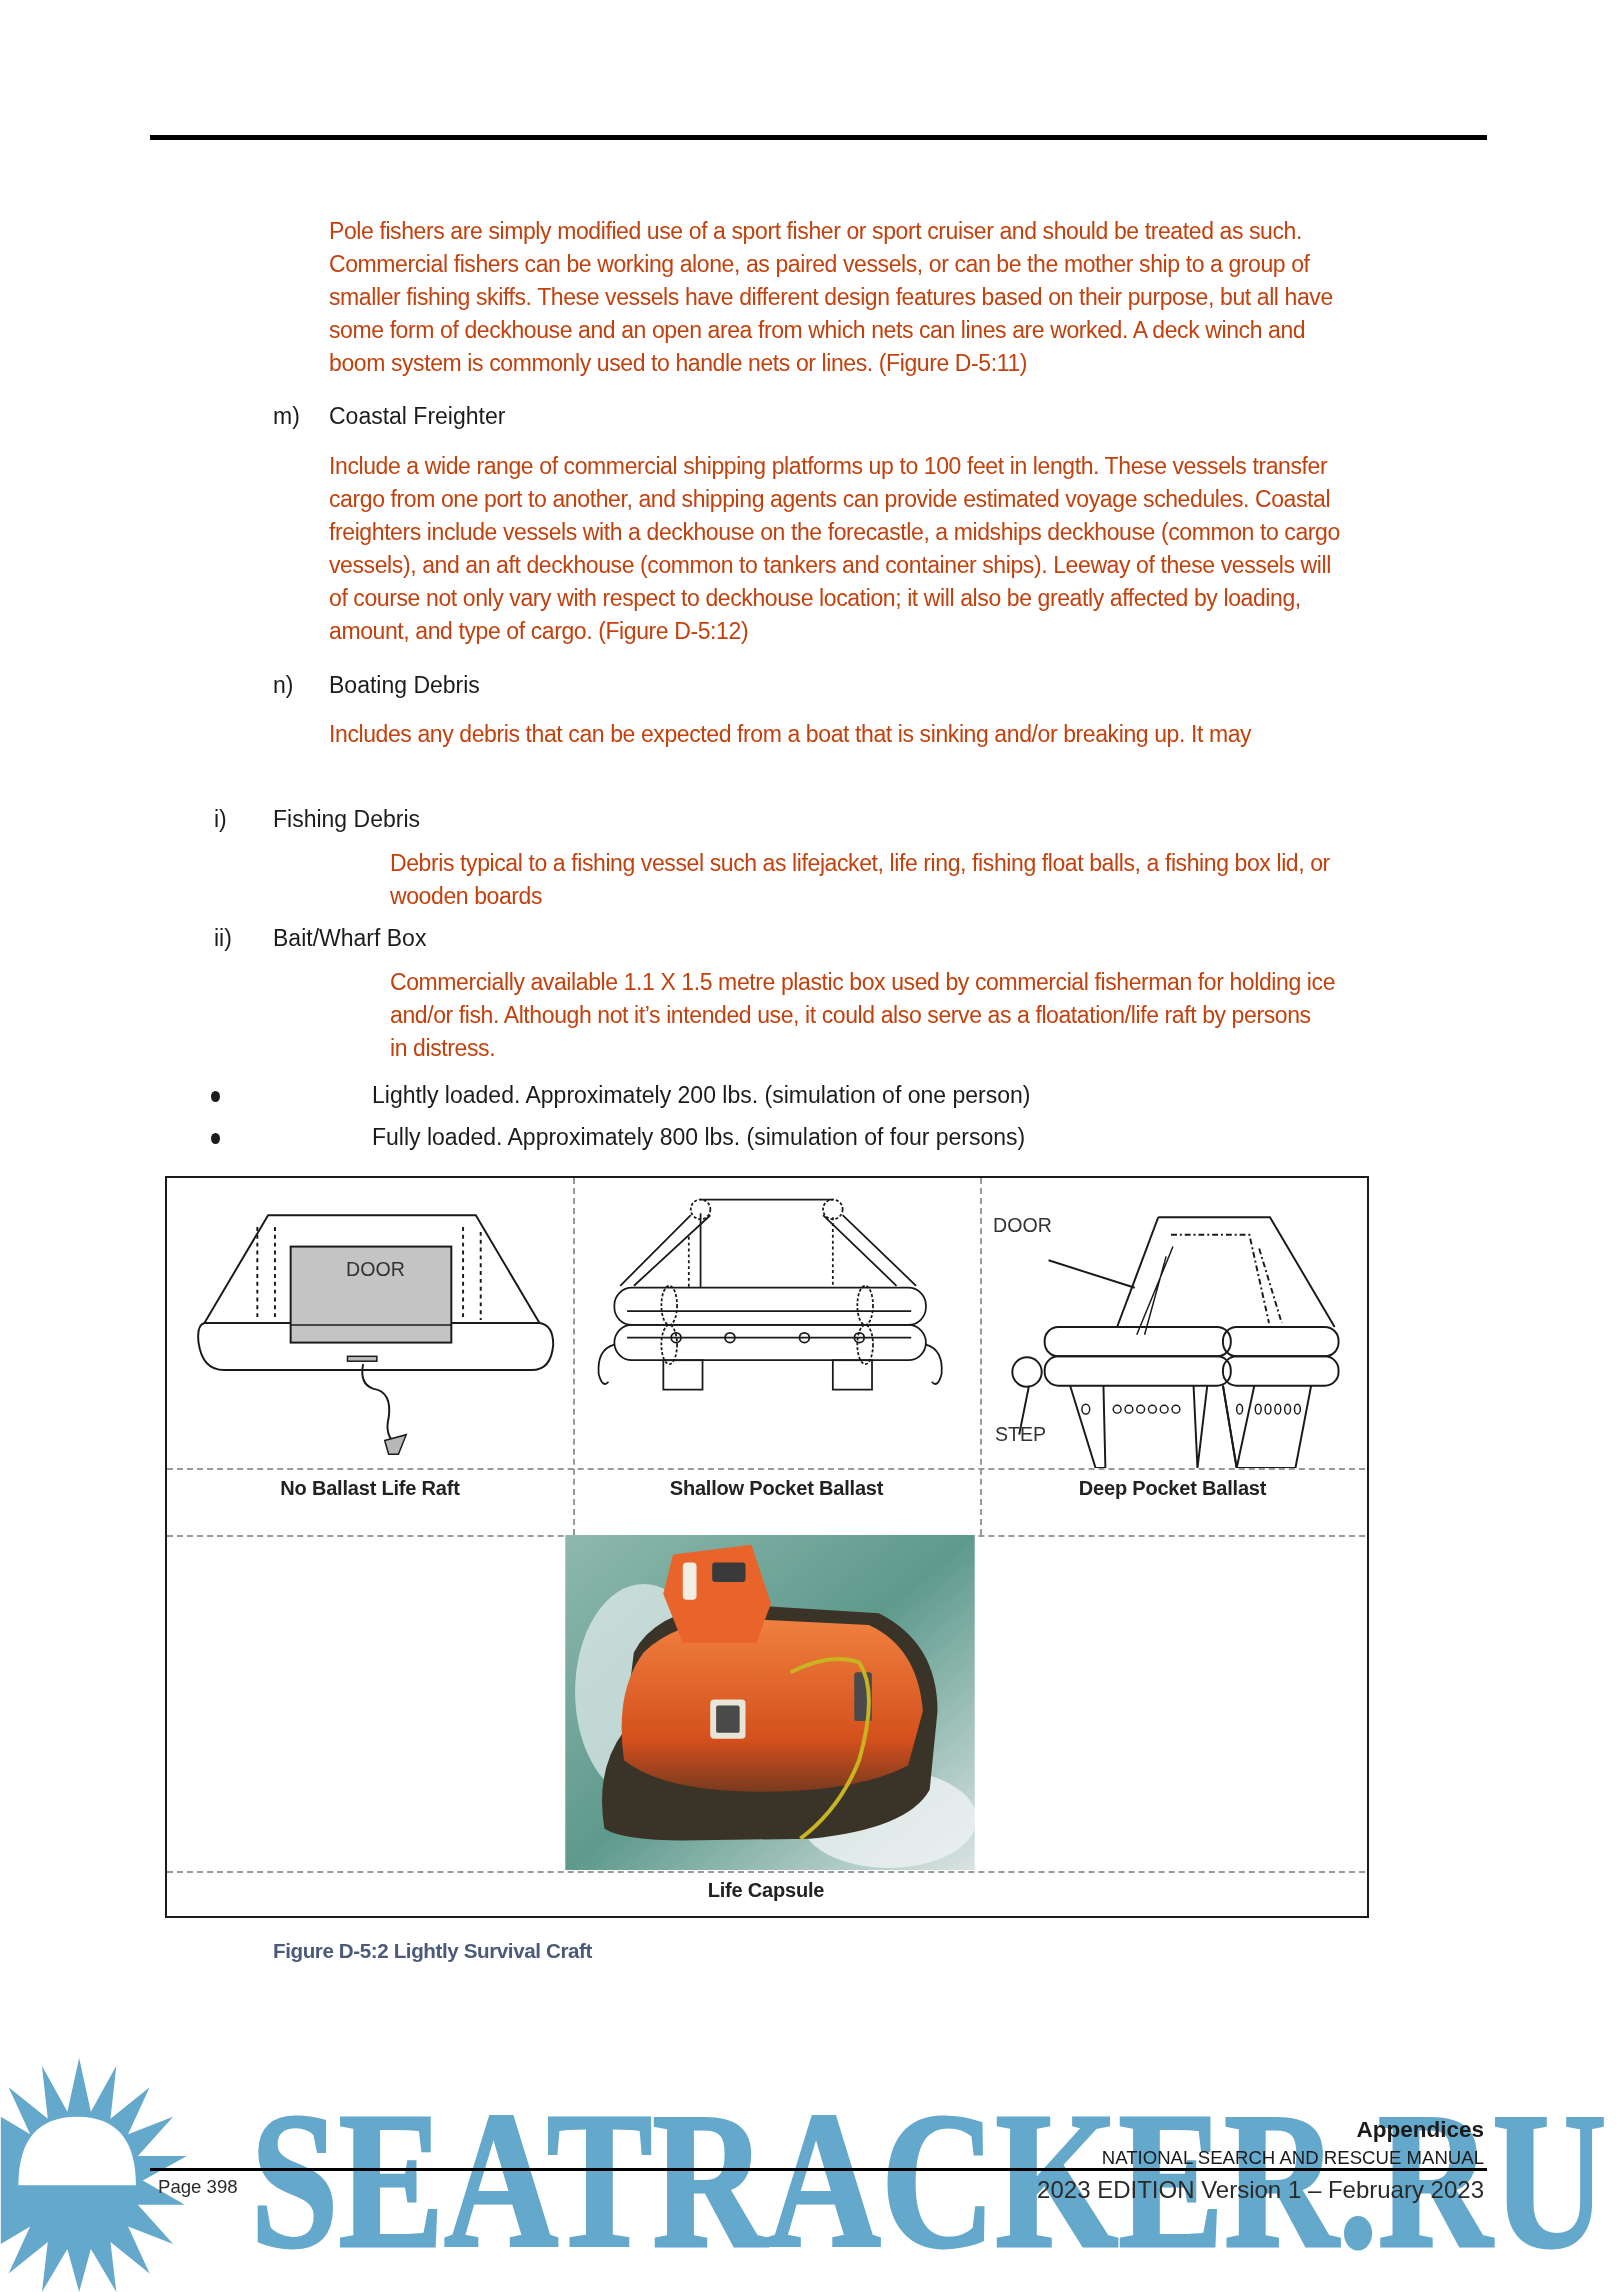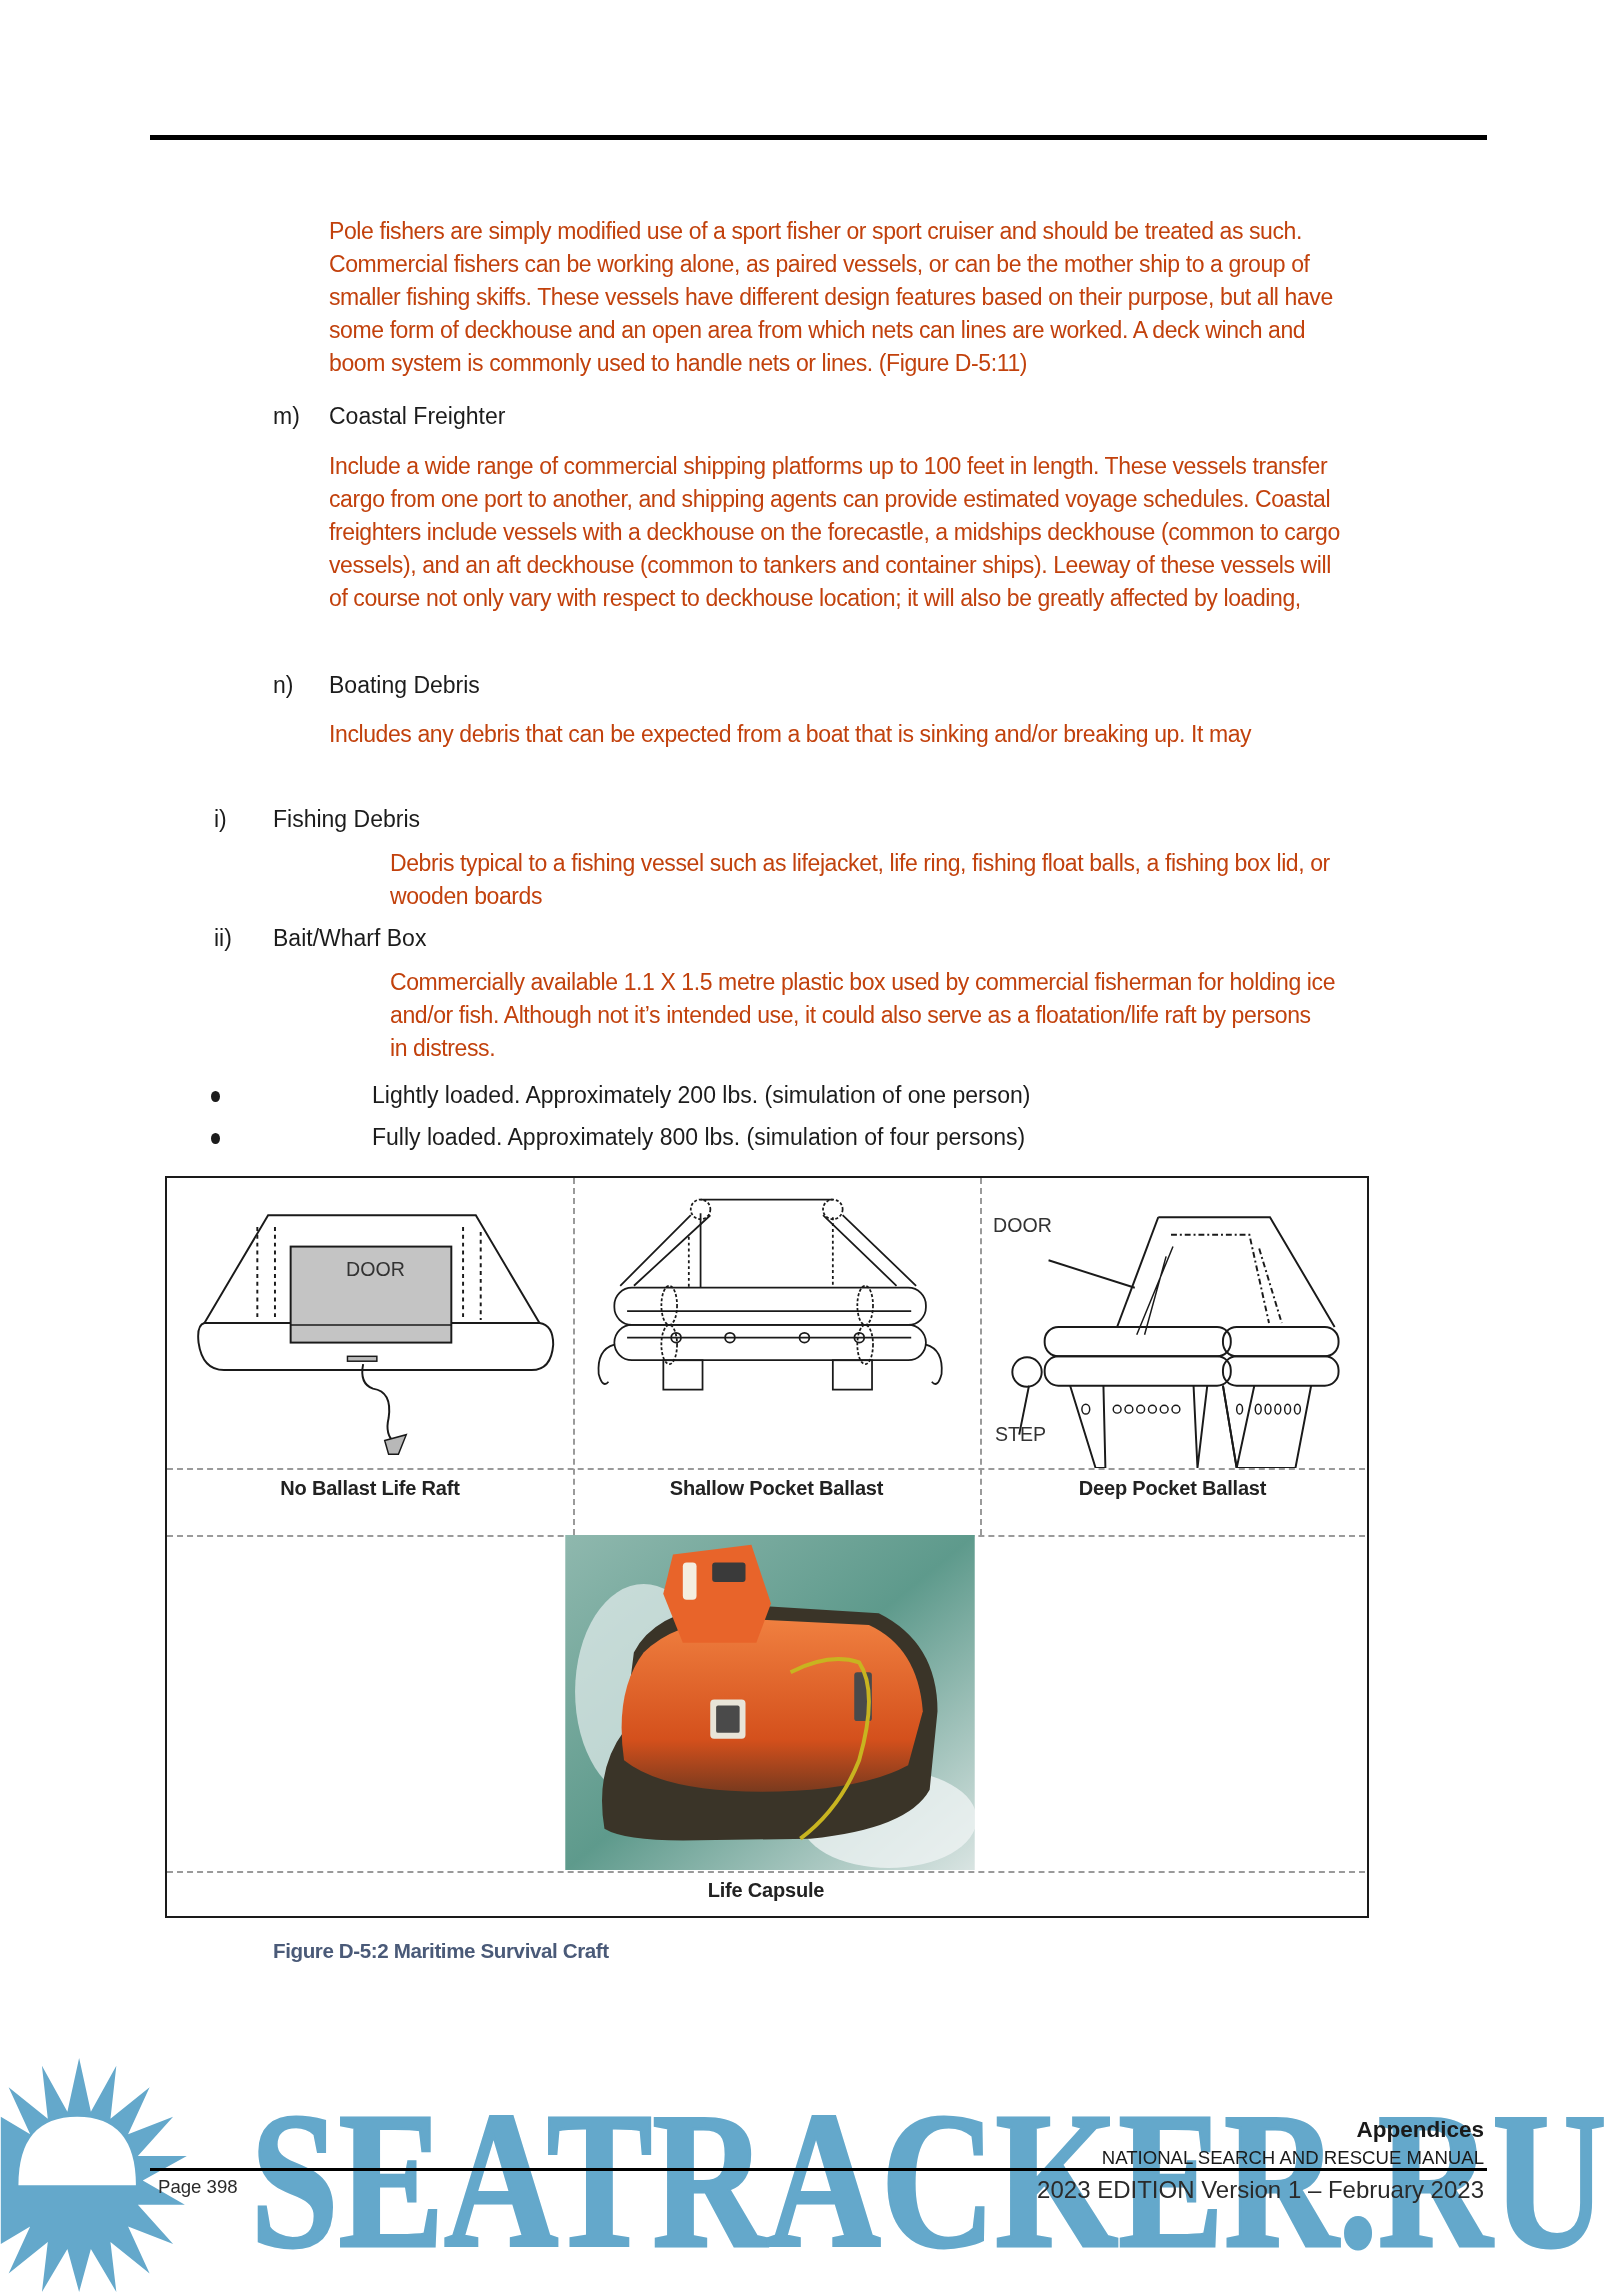--- a/index.html
+++ b/index.html
@@ -38,20 +38,21 @@
 </div>
 
 <div class="label" style="left:273px; top:400px;">m)</div>
 <div class="label" style="left:329px; top:400px;">Coastal Freighter</div>
 <div class="para" style="left:329px; top:450px; width:1157px;">
   <p>Include a wide range of commercial shipping platforms up to 100 feet in length. These vessels transfer</p>
   <p>cargo from one port to another, and shipping agents can provide estimated voyage schedules.  Coastal</p>
   <p>freighters include vessels with a deckhouse on the forecastle, a midships deckhouse (common to cargo</p>
   <p>vessels), and an aft deckhouse (common to tankers and container ships).  Leeway of these vessels will</p>
   <p>of course not only vary with respect to deckhouse location; it will also be greatly affected by loading,</p>
+  <p>amount, and type of cargo. (Figure D-5:12)</p>
 </div>
 
 <div class="label" style="left:273px; top:669px;">n)</div>
 <div class="label" style="left:329px; top:669px;">Boating Debris</div>
 <div class="para" style="left:329px; top:718px; width:1157px;">
   <p>Includes any debris that can be expected from a boat that is sinking and/or breaking up.  It may</p>
 </div>
 
 <div class="label" style="left:214px; top:803px;">i)</div>
 <div class="label" style="left:273px; top:803px;">Fishing Debris</div>
@@ -190,21 +191,21 @@
     <rect x="120" y="28" width="14" height="38" rx="4" fill="#f4eee0"></rect>
     <rect x="150" y="28" width="34" height="20" rx="3" fill="#3a3a3a"></rect>
     <rect x="148" y="168" width="36" height="40" rx="4" fill="#e8e4d8"></rect>
     <rect x="154" y="174" width="24" height="28" rx="2" fill="#4a4a4a"></rect>
     <rect x="295" y="140" width="18" height="50" rx="3" fill="#4a4a4a"></rect>
     <path d="M230 140 Q270 120 300 130 Q320 160 300 230 Q280 280 240 310" fill="none" stroke="#c8b420" stroke-width="4"></path>
   </svg>
   <div class="cap" style="left:0; width:1198px; top:701px;">Life Capsule</div>
 </div>
 
-<div class="fig-caption">Figure D-5:2 Maritime Survival Craft</div>
+<div class="fig-caption">Figure D-5:2 Lightly Survival Craft</div>
 
 <svg class="watermark" viewBox="0 0 1654 239" width="1621" height="234">
   <g fill="#64a8cb">
     <polygon points="80,0 92,55 118,8 112,62 152,30 130,78 176,60 140,100 190,100 145,125 188,150 140,150 176,190 130,172 152,220 112,188 118,239 92,195 80,239 68,195 42,239 48,188 8,220 30,172 0,190 0,60 30,78 8,30 48,62 42,8 68,55"></polygon>
     <path d="M18 130 Q18 60 78 60 Q138 60 138 130 Z" fill="#ffffff"></path>
   </g>
   <text x="255" y="192" font-family="Liberation Serif, serif" font-weight="bold" font-size="200" fill="#64a8cb" stroke="#64a8cb" stroke-width="3" textLength="1385" lengthAdjust="spacingAndGlyphs">SEATRACKER.RU</text>
 </svg>
 
 <div class="footer-rule"></div>

